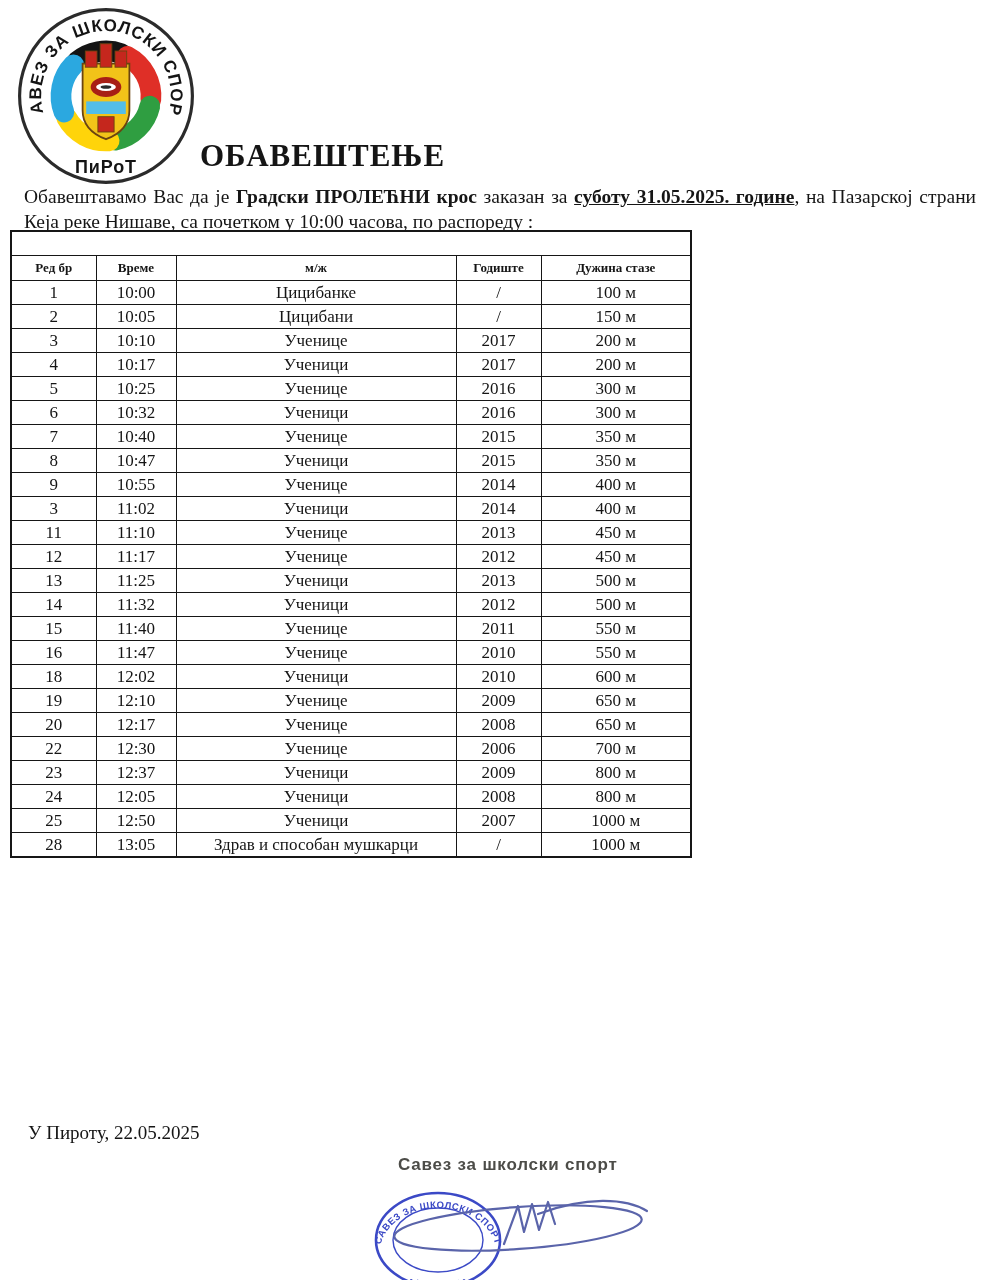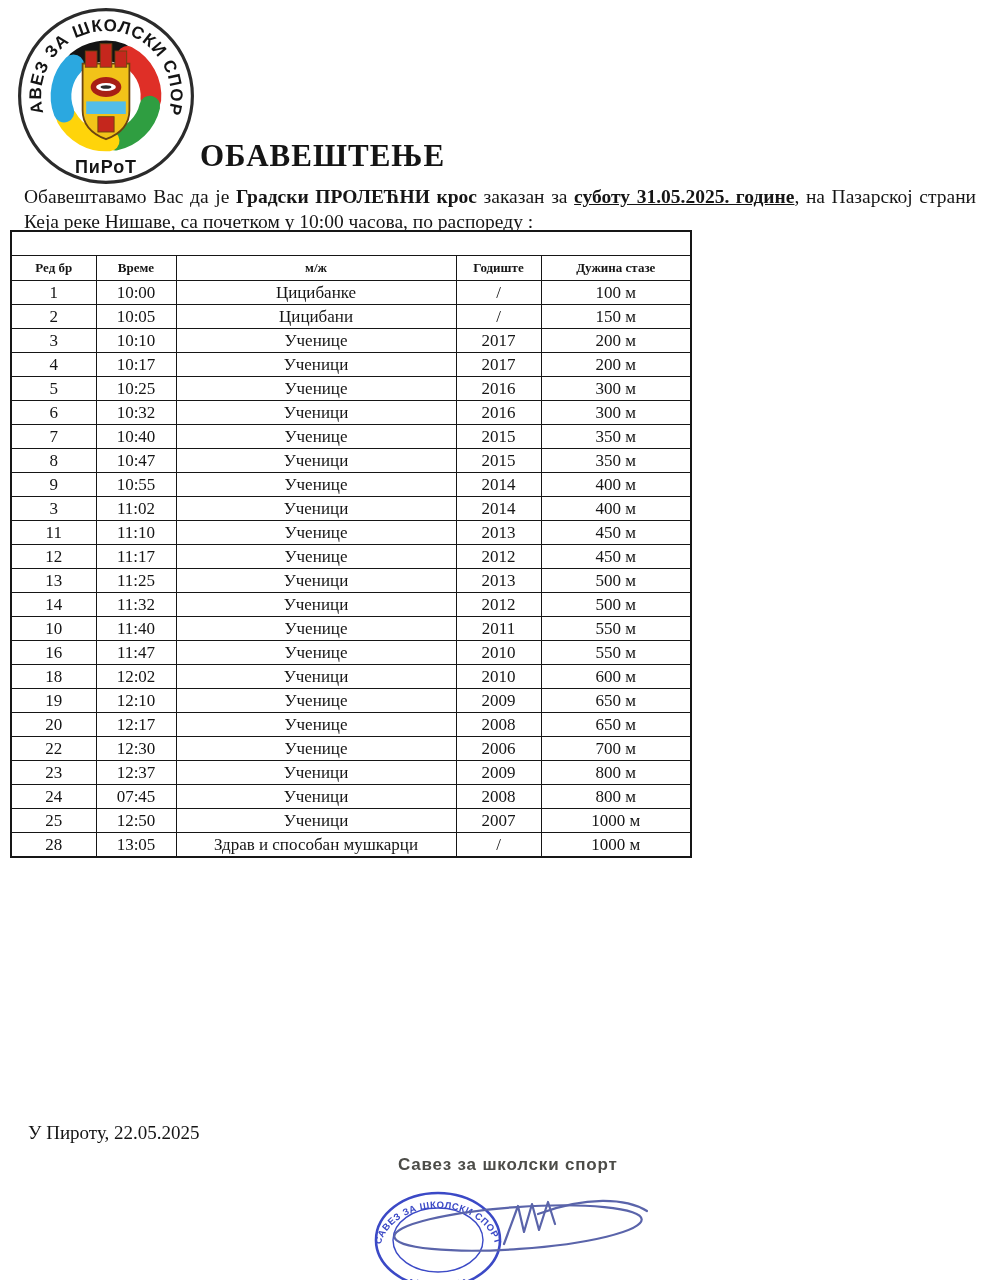--- a/index.html
+++ b/index.html
@@ -207,21 +207,21 @@
           <td>500 м</td>
         </tr>
         <tr>
           <td>14</td>
           <td>11:32</td>
           <td>Ученици</td>
           <td>2012</td>
           <td>500 м</td>
         </tr>
         <tr>
-          <td>10</td>
+          <td>15</td>
           <td>11:40</td>
           <td>Ученице</td>
           <td>2011</td>
           <td>550 м</td>
         </tr>
         <tr>
           <td>16</td>
           <td>11:47</td>
           <td>Ученице</td>
           <td>2010</td>
@@ -257,21 +257,21 @@
         </tr>
         <tr>
           <td>23</td>
           <td>12:37</td>
           <td>Ученици</td>
           <td>2009</td>
           <td>800 м</td>
         </tr>
         <tr>
           <td>24</td>
-          <td>07:45</td>
+          <td>12:05</td>
           <td>Ученици</td>
           <td>2008</td>
           <td>800 м</td>
         </tr>
         <tr>
           <td>25</td>
           <td>12:50</td>
           <td>Ученици</td>
           <td>2007</td>
           <td>1000 м</td>

